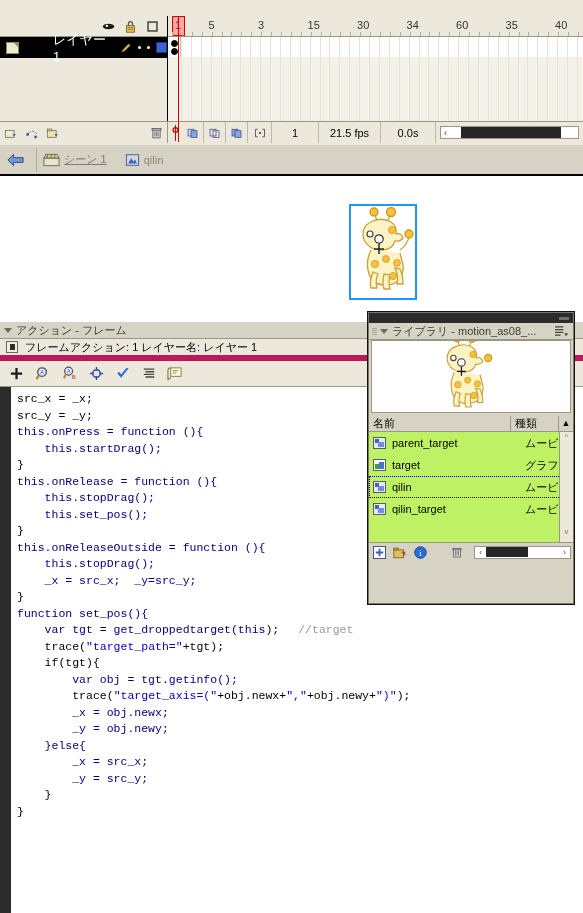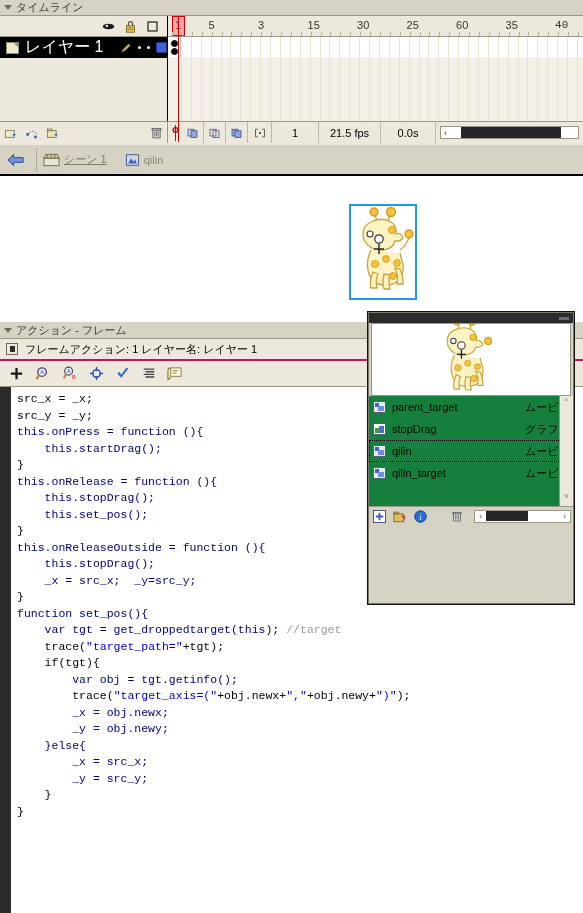--- a/index.html
+++ b/index.html
@@ -40,21 +40,21 @@
   #layer-head {
     height:21px; background:#ece9dc; border-bottom:1px solid #9a9784;
     display:flex; align-items:center; justify-content:flex-end; padding-right:8px; gap:9px;
   }
   .hicon { width:13px; height:13px; display:block; }
   .layer-row {
     height:21px; background:#000; color:#fff;
     display:flex; align-items:center; padding-left:6px; gap:6px;
     font-size:11px;
   }
-  .layer-name { flex:1; color:#fff; font-size:16px; }
+  .layer-name { flex:1; color:#fff; font-size:13px;margin-left:28px; }
   .dot { width:3px; height:3px; background:#fff; border-radius:50%; display:block; }
   .blue-sq { width:11px; height:11px; background:#3a63d8; border:1px solid #1d357f; }
   .layer-icon { width:13px; height:12px; background:#efeccd; border:1px solid #8d8a6e; position:relative; }
   .layer-icon:after{ content:""; position:absolute; right:0; top:0; border-left:4px solid transparent; border-top:4px solid #8d8a6e;}
 
   #frames-col { position:absolute; left:168px; top:0; right:0; height:105px; background:#fff; }
   #ruler { height:21px; background:#ece9dc; border-bottom:1px solid #9a9784; position:relative; }
   .tick-lbl { position:absolute; top:3px; font-size:11px; color:#333; }
   .tick-mark { position:absolute; bottom:0; width:1px; height:4px; background:#b3b09d; }
   .playhead-box { position:absolute; left:4px; top:0; width:13px; height:20px;
@@ -84,54 +84,54 @@
   .scene-link { color:#7f7c6d; text-decoration:underline; font-size:11px; }
   .sc-mute { color:#8a8778; font-size:11px; }
 
   
   #stage { position:absolute; left:0; top:176px; width:583px; height:146px; background:#fff; }
   #sel-box { position:absolute; left:349px; top:28px; width:68px; height:96px; border:2px solid #2196f3; }
 
   
   #actions { position:absolute; left:0; top:322px; width:583px; height:569px; background:#ece9dc; }
   #act-head { height:17px; }
-  #act-sub { height:22px; background:#ece9dc; border-bottom:2px solid #be185d;
+  #act-sub { height:22px; background:#ece9dc; border-bottom:6px solid #be185d;
     display:flex; align-items:center; gap:7px; padding-left:6px; font-size:11px; }
   .act-sq { width:12px; height:12px; background:#efece0; border:1px solid #6b6857; display:flex; align-items:center; justify-content:center;}
   .act-sq i { width:5px; height:6px; background:#2c2c2c; display:block; }
   #act-tools { height:26px; background:#ece9dc; border-bottom:1px solid #9a9784;
     display:flex; align-items:center; gap:11px; padding-left:9px; }
   #code {
     position:absolute; left:0; top:65px; width:583px; height:810px;
     background:#fff; border-left:11px solid #2b2b2b;
     overflow:hidden;
   }
   #code-inner { padding:4px 0 0 6px; font-family:"Liberation Mono", monospace; font-size:11.5px; line-height:16.5px; color:#00007f; white-space:pre; }
   .kw { color:#00007f; }
   .pl { color:#000000; }
   .st { color:#0000d4; }
-  .cm { color:#999999; }
+  .cm { color:#999999;margin-left:12px; }
 
   
   #library { position:absolute; left:368px; top:312px; width:206px; height:292px;
     background:#d6d3c4; border:1px solid #7a7768; box-shadow:0 0 0 1px #111; }
   #lib-grab { height:10px; background:#2b2b2b; display:flex; justify-content:flex-end; align-items:center; padding-right:4px;}
   #lib-grab i { display:block; width:10px; height:3px; background:#6d6d6d; }
   #lib-title { height:17px; background:#d6d3c4; border-bottom:1px solid #9a9784;
     display:flex; align-items:center; padding-left:3px; font-size:11px; color:#3a3a3a; }
   #lib-title .t { flex:1; overflow:hidden; white-space:nowrap; }
   #lib-count { height:15px; background:#ece9dc; border-bottom:1px solid #9a9784;
     display:flex; align-items:center; padding-left:4px; font-size:11px; }
   #lib-preview { height:73px; background:#fff; border:1px solid #9a9784; margin:0 2px; position:relative; overflow:hidden; }
   #lib-cols { height:17px; background:#d6d3c4; border-bottom:1px solid #9a9784;
     display:flex; align-items:center; font-size:11px; margin-top:2px; }
   #lib-cols .c1 { flex:1; padding-left:4px; border-right:1px solid #9a9784; }
   #lib-cols .c2 { width:48px; padding-left:4px; border-right:1px solid #9a9784;}
   #lib-cols .c3 { width:14px; text-align:center; font-size:9px; }
-  #lib-list { height:110px; background:#15803d; position:relative; }
+  #lib-list { height:110px; background:#bef264; position:relative; }
   .lib-row { height:22px; display:flex; align-items:center; font-size:11px; padding-left:4px; }
   .lib-row.sel { outline:1px dotted #000; outline-offset:-1px; }
   .lib-row .nm { flex:1; padding-left:6px; }
   .lib-row .ty { width:48px; overflow:hidden; white-space:nowrap; }
   .mc-ico { width:13px; height:12px; background:#e9e9ef; border:1px solid #5a5a72; position:relative; }
   .mc-ico:before{content:"";position:absolute;left:1px;top:1px;width:4px;height:4px;background:#3f63c4;}
   .mc-ico:after{content:"";position:absolute;right:1px;bottom:1px;width:6px;height:5px;background:#6d8de0;}
   .gr-ico { width:13px; height:12px; background:#fff; border:1px solid #5a5a72; position:relative; }
   .gr-ico:before{content:"";position:absolute;left:1px;bottom:1px;width:4px;height:5px;background:#3aa33a;}
   .gr-ico:after{content:"";position:absolute;right:1px;bottom:1px;width:5px;height:7px;background:#4a6fd0;}
@@ -144,24 +144,20 @@
   #lib-hsb .th { width:42px; height:10px; background:#262626; }
 
   .giraffe { position:absolute; }
 </style>
 </head>
 <body>
 
 <div id="app">
 
   <div id="timeline">
-    <div class="panel-title" id="tl-head">
-      <span class="tri"></span>
-      <span>タイムライン</span>
-    </div>
 
     <div id="tl-body">
 
       <div id="layer-col">
         <div id="layer-head">
           <svg class="hicon" viewBox="0 0 16 16">
             <ellipse cx="8" cy="8" rx="7" ry="3.4" fill="#1a1a1a"></ellipse>
             <circle cx="6" cy="7.2" r="1.5" fill="#fff"></circle>
           </svg>
           <svg class="hicon" viewBox="0 0 16 16">
@@ -188,24 +184,24 @@
       </div>
 
       <div id="frames-col">
         <div id="ruler">
             <div class="playhead-box"></div>
             <span class="tick-lbl" style="left: 7px;">1</span>
             <span class="tick-lbl" style="left: 40.6px;">5</span>
             <span class="tick-lbl" style="left: 90.1px;">3</span>
             <span class="tick-lbl" style="left: 139.6px;">15</span>
             <span class="tick-lbl" style="left: 189.1px;">30</span>
-            <span class="tick-lbl" style="left: 238.6px;">25</span>
+            <span class="tick-lbl" style="left: 238.6px;">34</span>
             <span class="tick-lbl" style="left: 288.1px;">60</span>
             <span class="tick-lbl" style="left: 337.6px;">35</span>
-            <span class="tick-lbl" style="left: 387.1px; font-family: Liberation Mono, monospace;">40</span>
+            <span class="tick-lbl" style="left: 387.1px;">40</span>
             <span class="tick-mark" style="left: 4px;"></span>
             <span class="tick-mark" style="left: 13.9px;"></span>
             <span class="tick-mark" style="left: 23.8px;"></span>
             <span class="tick-mark" style="left: 33.7px;"></span>
             <span class="tick-mark" style="left: 43.6px;"></span>
             <span class="tick-mark" style="left: 53.5px;"></span>
             <span class="tick-mark" style="left: 63.4px;"></span>
             <span class="tick-mark" style="left: 73.3px;"></span>
             <span class="tick-mark" style="left: 83.2px;"></span>
             <span class="tick-mark" style="left: 93.1px;"></span>
@@ -464,20 +460,34 @@
     <div id="code">
       <div id="code-inner"><div><span class="pl">src_x = _x;</span></div><div><span class="pl">src_y = _y;</span></div><div><span class="kw">this.onPress = function (){</span></div><div><span class="kw">    this.startDrag();</span></div><div><span class="pl">}</span></div><div><span class="kw">this.onRelease = function (){</span></div><div><span class="kw">    this.stopDrag();</span></div><div><span class="kw">    this.set_pos();</span></div><div><span class="pl">}</span></div><div><span class="kw">this.onReleaseOutside = function (){</span></div><div><span class="kw">    this.stopDrag();</span></div><div><span class="kw">    _x = src_x;  _y=src_y;</span></div><div><span class="pl">}</span></div><div><span class="kw">function set_pos(){</span></div><div><span class="kw">    var tgt = get_droppedtarget(</span><span class="kw">this</span><span class="pl">); </span><span class="cm">//target</span></div><div><span class="pl">    trace(</span><span class="st">"target_path="</span><span class="pl">+tgt);</span></div><div><span class="pl">    if(tgt){</span></div><div><span class="kw">        var obj = tgt.getinfo();</span></div><div><span class="pl">        trace(</span><span class="st">"target_axis=("</span><span class="pl">+obj.newx+</span><span class="st">","</span><span class="pl">+obj.newy+</span><span class="st">")"</span><span class="pl">);</span></div><div><span class="kw">        _x = obj.newx;</span></div><div><span class="kw">        _y = obj.newy;</span></div><div><span class="kw">    }else{</span></div><div><span class="kw">        _x = src_x;</span></div><div><span class="kw">        _y = src_y;</span></div><div><span class="pl">    }</span></div><div><span class="pl">}</span></div></div>
     </div>
 
   </div>
 
   <div id="library">
     <div id="lib-grab">
         <i></i>
       </div>
+    <div id="lib-title">
+      <span class="grip">
+          <i></i>
+          <i></i>
+          <i></i>
+          <i></i>
+        </span>
+      <span class="tri"></span>
+      <span class="t">ライブラリ - motion_as08_...</span>
+      <svg width="15" height="13" viewBox="0 0 16 14" style="margin-right:4px">
+        <path d="M1 2 H10 M1 5 H10 M1 8 H10 M1 11 H7" stroke="#444" stroke-width="1.3"></path>
+        <path d="M11 9 L15 9 L13 12 Z" fill="#444"></path>
+      </svg>
+    </div>
 
     <div id="lib-preview">
       <svg style="position:absolute;left:62px;top:-8px;" width="62" height="82" viewBox="0 0 64 92">
         <g stroke="#caa13a" stroke-width="1.3" fill="#fbf3c4">
           <line x1="26" y1="16" x2="24" y2="8"></line>
             <line x1="37" y1="16" x2="39" y2="8"></line>
           <circle cx="23" cy="6" r="4" fill="#f7c23a" stroke="#d0971f"></circle>
           <circle cx="40" cy="6" r="4.5" fill="#f7c23a" stroke="#d0971f"></circle>
           <path d="M13 34 q-4 -14 9 -19 q10 -4 18 1 q6 4 5 12 q5 -2 7 4 q-3 4 -8 3 q-2 8 -12 9 q-13 1 -19 -10 z"></path>
           <path d="M20 44 q-6 12 -2 24 q3 10 14 11 q13 1 18 -8 q4 -8 1 -16 l-2 -8"></path>
@@ -495,30 +505,35 @@
         </g>
         <circle cx="19" cy="28" r="3" fill="#fff" stroke="#444" stroke-width="1.2"></circle>
         <g stroke="#1a1a1a" stroke-width="1.4">
             <line x1="28" y1="38" x2="28" y2="48"></line>
             <line x1="23" y1="43" x2="33" y2="43"></line>
           </g>
         <circle cx="28" cy="33" r="4.2" fill="#fff" stroke="#333" stroke-width="1.2"></circle>
       </svg>
     </div>
 
+    <div id="lib-cols">
+      <span class="c1">名前</span>
+      <span class="c2">種類</span>
+      <span class="c3">▲</span>
+    </div>
 
     <div id="lib-list">
       <div class="lib-row">
           <span class="mc-ico"></span>
           <span class="nm">parent_target</span>
           <span class="ty">ムービ</span>
         </div>
         <div class="lib-row">
           <span class="gr-ico"></span>
-          <span class="nm">stopDrag</span>
+          <span class="nm">target</span>
           <span class="ty">グラフィ</span>
         </div>
         <div class="lib-row sel">
           <span class="mc-ico"></span>
           <span class="nm">qilin</span>
           <span class="ty">ムービ</span>
         </div>
         <div class="lib-row">
           <span class="mc-ico"></span>
           <span class="nm">qilin_target</span>

